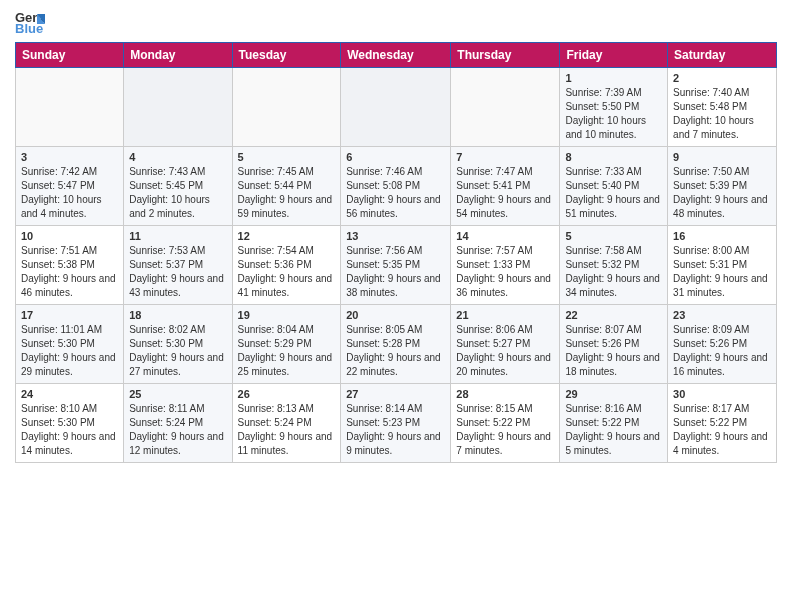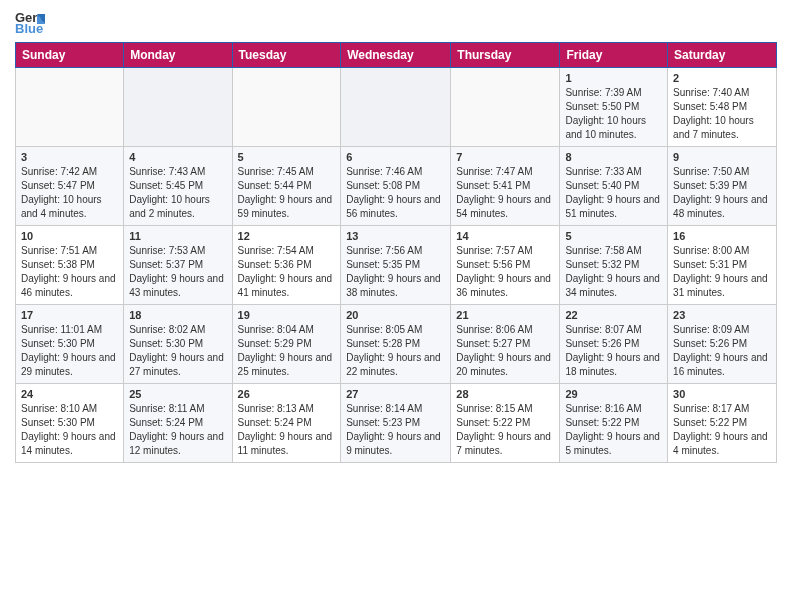--- a/index.html
+++ b/index.html
@@ -194,21 +194,21 @@
 <div class="day-info">
   <span>Sunrise: 7:56 AM</span><br>
   <span>Sunset: 5:35 PM</span><br>
   <span>Daylight: 9 hours and 38 minutes.</span>
 </div>
           </td>
           <td>
             <span class="day-num">14</span>
 <div class="day-info">
   <span>Sunrise: 7:57 AM</span><br>
-  <span>Sunset: 5:56 PM</span><br>
+  <span>Sunset: 1:33 PM</span><br>
   <span>Daylight: 9 hours and 36 minutes.</span>
 </div>
           </td>
           <td>
             <span class="day-num">5</span>
 <div class="day-info">
   <span>Sunrise: 7:58 AM</span><br>
   <span>Sunset: 5:32 PM</span><br>
   <span>Daylight: 9 hours and 34 minutes.</span>
 </div>

